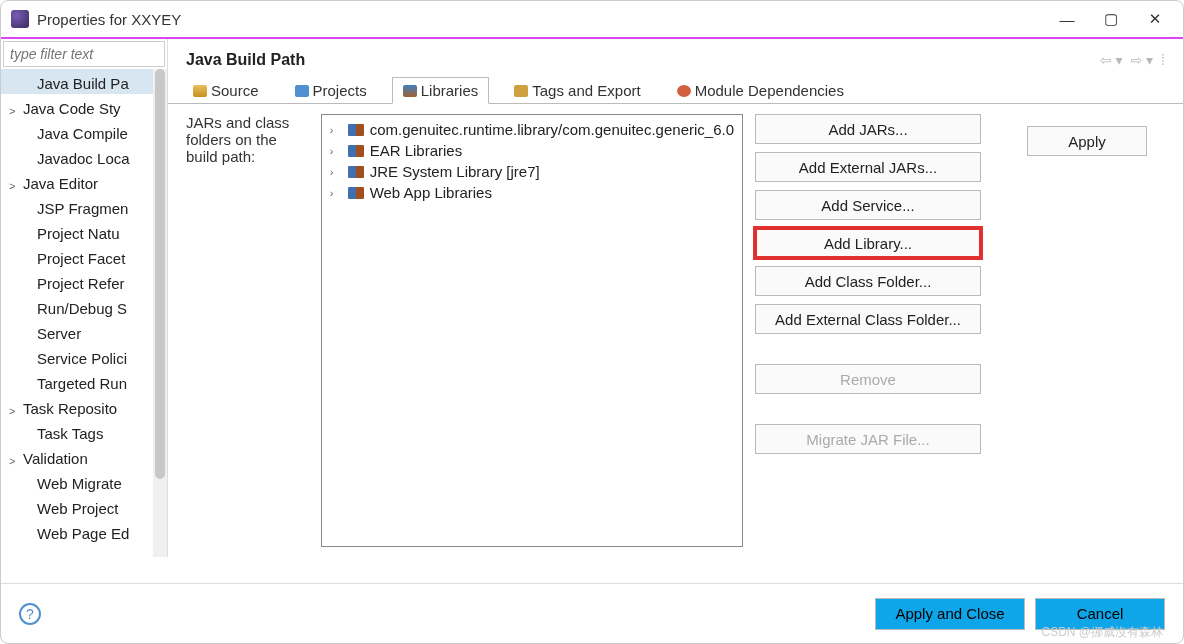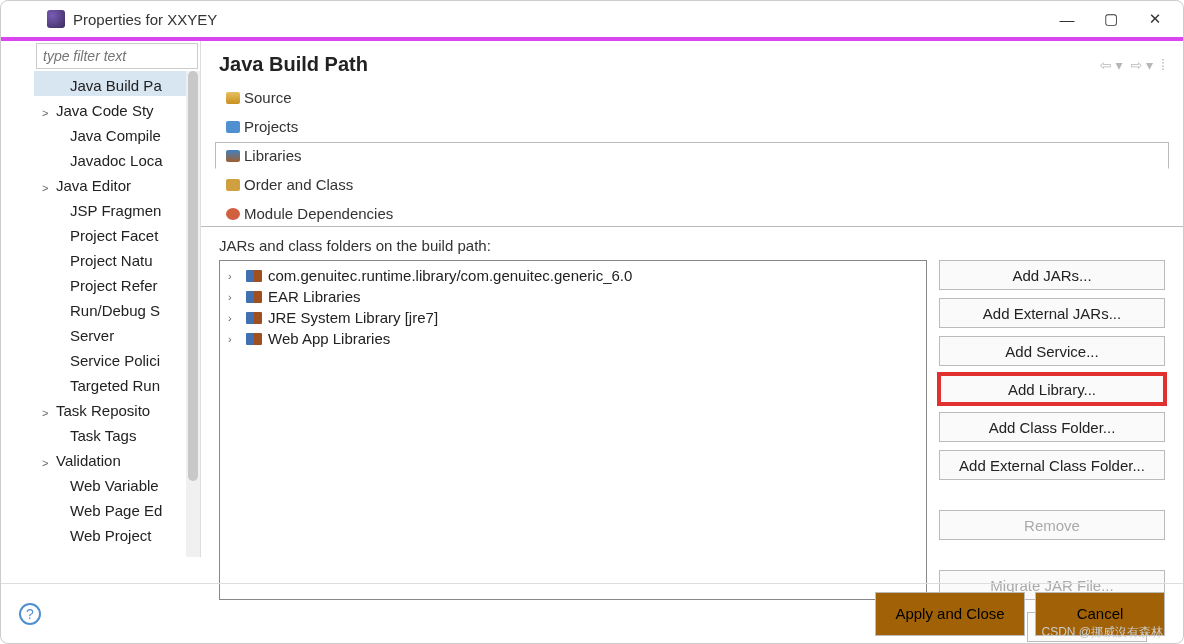--- a/index.html
+++ b/index.html
@@ -1,72 +1,72 @@
 <!DOCTYPE html>
 <html><head>
 <meta charset="utf-8">
 <style>
 * { box-sizing: border-box; margin: 0; padding: 0; font-family: "Segoe UI", Tahoma, sans-serif; }
 body { background: #fff; width: 1184px; height: 644px; overflow: hidden; border: 1px solid #ccc; border-radius: 8px; position: relative; }
 
-.titlebar { display: flex; align-items: center; height: 36px; padding: 0 10px; margin-left: 36px; }
+.titlebar { display: flex; align-items: center; height: 36px; padding: 0 10px; }
 .titlebar .app-icon { width: 18px; height: 18px; margin-right: 8px; background: radial-gradient(circle at 30% 30%, #7a5bb6, #3a2a5a); border-radius: 3px; }
 .titlebar .title { font-size: 15px; color: #333; flex: 1; }
 .titlebar .win-btns { display: flex; gap: 28px; align-items: center; padding-right: 10px; }
 .titlebar .win-btn { width: 16px; height: 16px; display: flex; align-items: center; justify-content: center; font-size: 15px; color: #333; }
 
-.main-area { display: flex; height: 520px; border-top: 4px solid #d946ef; padding-left: 33px; }
+.main-area { display: flex; height: 520px; border-top: 2px solid #d946ef; }
 
 .sidebar { width: 167px; border-right: 1px solid #ddd; display: flex; flex-direction: column; }
 .filter-input { margin: 2px; padding: 4px 6px; font-size: 14px; color: #888; border: 1px solid #ccc; font-style: italic; }
 .tree { flex: 1; overflow: hidden; position: relative; }
 .tree-scroll { position: absolute; right: 0; top: 0; width: 14px; height: 100%; background: #f0f0f0; }
 .tree-scroll-thumb { position: absolute; top: 0; left: 2px; width: 10px; height: 410px; background: #c8c8c8; border-radius: 5px; }
 .tree-item { display: flex; align-items: flex-end; font-size: 15px; color: #222; padding: 2px 4px 2px 8px; white-space: nowrap; overflow: hidden; height: 25px; }
 .tree-item.selected { background: #d8e6f2; }
 .tree-item .expander { width: 14px; font-size: 11px; color: #666; }
 .tree-item.child { padding-left: 22px; }
 
 .content { flex: 1; display: flex; flex-direction: column; padding: 0; }
 .header-row { display: flex; align-items: center; padding: 12px 18px 8px 18px; }
-.header-title { font-size: 20px; font-weight: bold; color: #222; flex: 1; }
+.header-title { font-size: 16px; font-weight: bold; color: #222; flex: 1; }
 .header-nav { display: flex; gap: 8px; align-items: center; color: #999; font-size: 14px; }
 .header-nav span { opacity: 0.7; }
 
-.tabs { display: flex; padding: 0 14px; gap: 2px; flex-direction: column; }
+.tabs { display: flex; padding: 0 14px; gap: 14px; }
 .tab { display: flex; align-items: center; gap: 4px; padding: 4px 10px; font-size: 15px; color: #333; border: 1px solid transparent; cursor: default; }
 .tab.active { background: #fff; border: 1px solid #bbb; border-bottom-color: #fff; position: relative; z-index: 2; }
 .tab-icon { width: 14px; height: 12px; }
 .tab-icon.src { background: linear-gradient(#e8c060, #c89020); border-radius: 2px; }
 .tab-icon.prj { background: #5090d0; border-radius: 2px; }
 .tab-icon.lib { background: linear-gradient(#4080c0, #a06030); border-radius: 2px; }
 .tab-icon.ord { background: #d0a040; border-radius: 2px; }
 .tab-icon.mod { background: #d06040; border-radius: 50%; }
 
-.tab-body { flex: 1; padding: 10px 18px 10px 18px; display: flex; flex-direction: column; border-top: 1px solid #bbb; margin-top: -1px; }
+.tab-body { flex: 1; padding: 10px 18px 10px 18px; display: flex; flex-direction: row; border-top: 1px solid #bbb; margin-top: -1px; gap: 28px; }
 .subhead { font-size: 15px; color: #333; margin-bottom: 6px; }
 .lib-row { display: flex; gap: 12px; flex: 1; }
 .lib-tree { flex: 1; border: 1px solid #888; padding: 4px 0; background: #fff; }
 .lib-item { display: flex; align-items: center; gap: 6px; padding: 2px 8px; font-size: 15px; color: #222; }
 .lib-item .expander { width: 12px; font-size: 11px; color: #666; }
 .lib-icon { width: 16px; height: 12px; background: linear-gradient(90deg, #4070b0 50%, #a05020 50%); border-radius: 1px; }
 
 .btn-col { width: 226px; display: flex; flex-direction: column; gap: 8px; }
 .btn { height: 30px; border: 1px solid #bbb; background: #fafafa; font-size: 15px; color: #222; display: flex; align-items: center; justify-content: center; }
 .btn.disabled { color: #aaa; }
 .btn.selected { border: 1px solid #4090e0; }
 .btn.highlighted { outline: 4px solid #e03030; outline-offset: -2px; }
 .btn-spacer { height: 14px; }
 
 .apply-row { display: flex; justify-content: flex-end; padding: 12px 18px 6px 18px; }
 
 .footer { position: absolute; left: 0; right: 0; bottom: 0; height: 60px; border-top: 1px solid #ddd; display: flex; align-items: center; padding: 0 18px; }
 .help-icon { width: 22px; height: 22px; border: 2px solid #5090d0; border-radius: 50%; color: #5090d0; display: flex; align-items: center; justify-content: center; font-size: 14px; }
 .footer-btns { margin-left: auto; display: flex; gap: 10px; }
-.footer-btn { min-width: 130px; height: 44px; border: 1px solid #bbb; background: #a16207; font-size: 15px; display: flex; align-items: center; justify-content: center; }
+.footer-btn { min-width: 130px; height: 32px; border: 1px solid #bbb; background: #0ea5e9; font-size: 15px; display: flex; align-items: center; justify-content: center; }
 
 .watermark { position: absolute; right: 20px; bottom: 2px; font-size: 12px; color: #ccc; }
 </style>
 </head>
 <body>
 
 <div class="titlebar">
   <div class="app-icon"></div>
   <div class="title">Properties for XXYEY</div>
   <div class="win-btns">
@@ -99,28 +99,28 @@
         <div class="tree-item">
           <span class="expander">&gt;</span>
           <span>Java Editor</span>
         </div>
         <div class="tree-item child">
           <span class="expander"></span>
           <span>JSP Fragmen</span>
         </div>
         <div class="tree-item child">
           <span class="expander"></span>
+          <span>Project Natu</span>
+        </div>
+        <div class="tree-item child">
+          <span class="expander"></span>
           <span>Project Facet</span>
         </div>
         <div class="tree-item child">
           <span class="expander"></span>
-          <span>Project Natu</span>
-        </div>
-        <div class="tree-item child">
-          <span class="expander"></span>
           <span>Project Refer</span>
         </div>
         <div class="tree-item child">
           <span class="expander"></span>
           <span>Run/Debug S</span>
         </div>
         <div class="tree-item child">
           <span class="expander"></span>
           <span>Server</span>
         </div>
@@ -139,29 +139,29 @@
         <div class="tree-item child">
           <span class="expander"></span>
           <span>Task Tags</span>
         </div>
         <div class="tree-item">
           <span class="expander">&gt;</span>
           <span>Validation</span>
         </div>
         <div class="tree-item child">
           <span class="expander"></span>
-          <span>Web Variable</span>
+          <span>Web Migrate</span>
+        </div>
+        <div class="tree-item child">
+          <span class="expander"></span>
+          <span>Web Project</span>
         </div>
         <div class="tree-item child">
           <span class="expander"></span>
           <span>Web Page Ed</span>
-        </div>
-        <div class="tree-item child">
-          <span class="expander"></span>
-          <span>Web Project</span>
         </div>
         <div class="tree-scroll">
           <div class="tree-scroll-thumb"></div>
         </div>
     </div>
   </div>
 
   <div class="content">
     <div class="header-row">
       <div class="header-title">Java Build Path</div>
@@ -180,21 +180,21 @@
         <div class="tab">
           <span class="tab-icon prj"></span>
           <span>Projects</span>
         </div>
         <div class="tab active">
           <span class="tab-icon lib"></span>
           <span>Libraries</span>
         </div>
         <div class="tab">
           <span class="tab-icon ord"></span>
-          <span>Order and Class</span>
+          <span>Tags and Export</span>
         </div>
         <div class="tab">
           <span class="tab-icon mod"></span>
           <span>Module Dependencies</span>
         </div>
       </div>
 
     <div class="tab-body">
       <div class="subhead">JARs and class folders on the build path:</div>
       <div class="lib-row">

